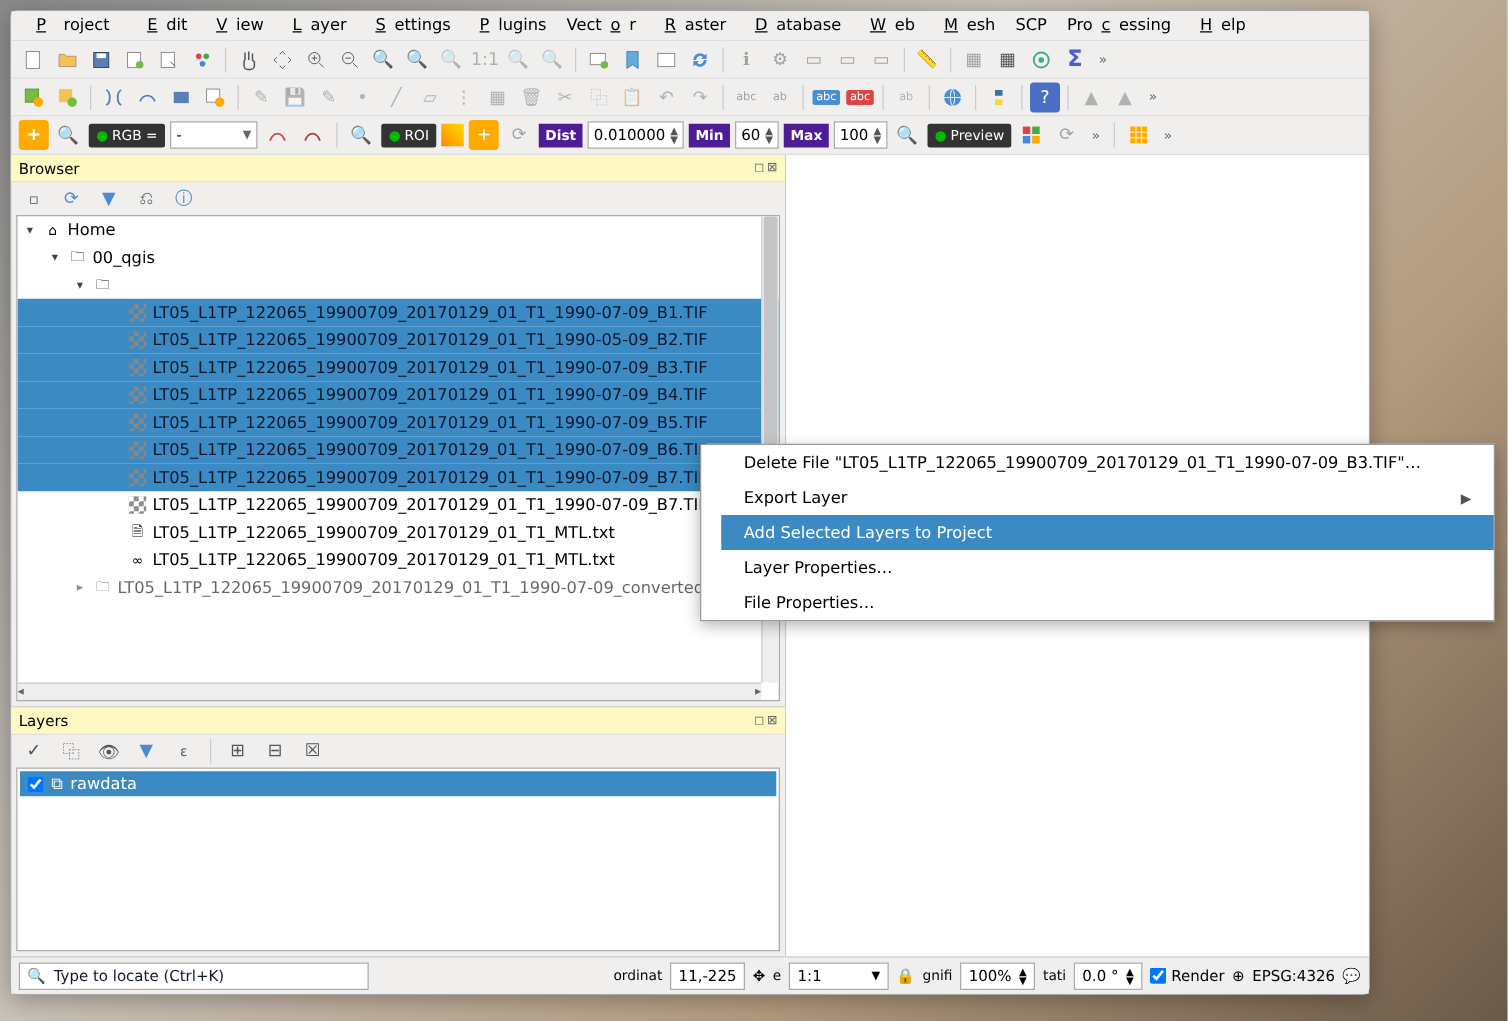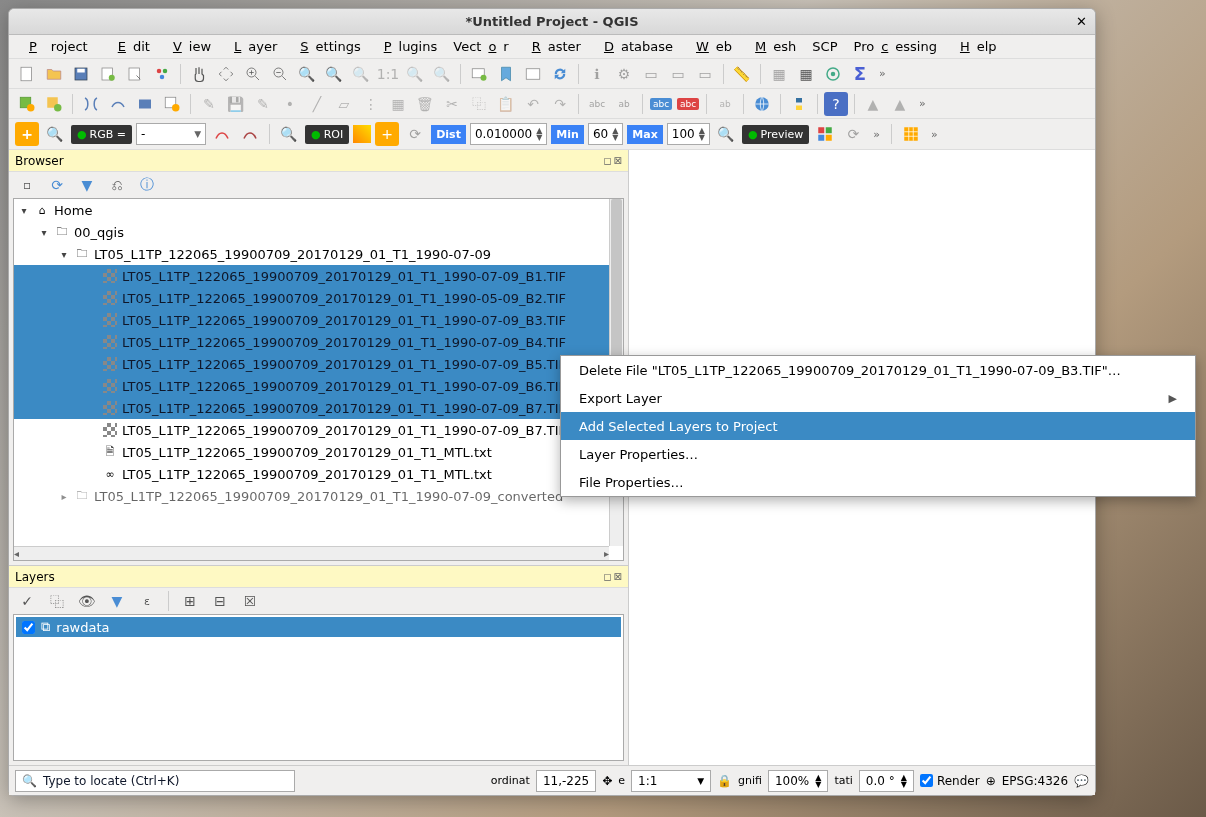--- a/index.html
+++ b/index.html
@@ -14,21 +14,21 @@
   .toolbar { min-height:30px; background:#f0efee; border-bottom:1px solid #ddd; display:flex; align-items:center; padding:2px 6px; gap:3px; flex-wrap:nowrap; }
   .tb-btn { width:24px; height:24px; display:flex; align-items:center; justify-content:center; border-radius:3px; font-size:14px; color:#555; }
   .tb-sep { width:1px; height:20px; background:#ccc; margin:0 3px; }
   .tb-more { font-size:11px; color:#666; padding:0 4px; }
   svg.ico { width:18px; height:18px; }
   .toolbar3 { display:flex; align-items:center; padding:3px 6px; gap:4px; border-bottom:1px solid #ddd; }
   .rgb-btn { background:#333; color:#fff; font-size:11px; padding:3px 6px; border-radius:2px; display:flex; align-items:center; gap:3px;}
   .rgb-btn::before{content:"●"; color:#0b0;}
   .combo { background:#fff; border:1px solid #aaa; height:22px; min-width:70px; font-size:12px; padding:0 4px; display:flex; align-items:center; justify-content:space-between; }
   .combo .caret{font-size:9px;color:#666;}
-  .lbl-dark{background:#3b82f6;color:#fff;font-size:11px;font-weight:bold;padding:3px 5px;}
+  .lbl-dark{background:#4c1d95;color:#fff;font-size:11px;font-weight:bold;padding:3px 5px;}
   .spin { background:#fff; border:1px solid #aaa; height:22px; font-size:12px; padding:0 4px; display:flex; align-items:center;justify-content:center; }
   .spin .arrows{font-size:8px;line-height:7px;color:#555;margin-left:4px;}
   .midrow { flex:1; display:flex; min-height:0; }
   .leftcol { width:620px; display:flex; flex-direction:column; border-right:1px solid #ccc; }
   .panel-head { height:22px; background:#fef9c3; display:flex; align-items:center; justify-content:space-between; padding:0 6px; font-size:12px; border-bottom:1px solid #ddd;}
   .panel-head .ctrls{font-size:10px;color:#666;display:flex;gap:2px;}
   .panel-tb { height:26px; display:flex; align-items:center; gap:6px; padding:0 6px; }
   .tree { flex:1; background:#fff; border:1px solid #aaa; margin:0 4px 4px 4px; overflow:auto; font-size:13px; position:relative;}
   .tree-inner{position:relative;}
   .node { display:flex; align-items:center; height:22px; white-space:nowrap; }
@@ -39,35 +39,31 @@
   .scroll-v .thumb{position:absolute;left:1px;right:1px;top:0;height:60%;background:#c5c5c5;border-radius:2px;}
   .scroll-h{position:absolute;left:0;right:14px;bottom:0;height:14px;background:#eee;border-top:1px solid #ccc;display:flex;justify-content:space-between;align-items:center;font-size:10px;color:#666;}
   .layers-panel{height:200px;display:flex;flex-direction:column;border-top:1px solid #ccc;}
   .layers-body{flex:1;background:#fff;border:1px solid #aaa;margin:0 4px 4px 4px;}
   .layer-row{display:flex;align-items:center;height:20px;background:#3b8ac4;color:#fff;font-size:13px;padding:0 6px;gap:6px;margin:2px;}
   .layer-row input{margin:0;}
   .canvas{flex:1;background:#fff;}
   .statusbar{height:30px;border-top:1px solid #ccc;background:#f0efee;display:flex;align-items:center;padding:0 6px;gap:6px;font-size:12px;}
   .locate{flex:0 0 280px;background:#fff;border:1px solid #aaa;height:22px;display:flex;align-items:center;padding:0 6px;color:#888;gap:6px;}
   .sb-field{background:#fff;border:1px solid #aaa;height:22px;padding:0 6px;display:flex;align-items:center;gap:2px;}
-  .ctx{position:absolute;left:560px;top:355px;width:636px;background:#fff;border:1px solid #999;box-shadow:0 4px 12px rgba(0,0,0,.3);font-size:13px;z-index:50;}
+  .ctx{position:absolute;left:560px;top:355px;width:636px;background:#fff;border:1px solid #999;box-shadow:0 4px 12px rgba(0,0,0,.3);font-size:13px;z-index:50;padding-left:16px;}
   .ctx .item{height:28px;display:flex;align-items:center;padding:0 18px;justify-content:space-between;}
   .ctx .item.hl{background:#3b8ac4;color:#fff;}
   .ctx .item .arrow{font-size:11px;color:#555;}
   .checkered{background-image:linear-gradient(45deg,#888 25%,transparent 25%),linear-gradient(-45deg,#888 25%,transparent 25%),linear-gradient(45deg,transparent 75%,#888 75%),linear-gradient(-45deg,transparent 75%,#888 75%);background-size:8px 8px;background-position:0 0,0 4px,4px -4px,-4px 0;width:14px;height:14px;}
 </style>
 </head>
 <body>
 
 <div class="window">
 
-  <div class="titlebar">
-    <span class="title">*Untitled Project - QGIS</span>
-    <span class="close">✕</span>
-  </div>
 
   <div class="menubar">
     <span><span class="ul">P</span><span>roject</span></span>
     <span><span class="ul">E</span>dit</span>
     <span><span class="ul">V</span>iew</span>
     <span><span class="ul">L</span>ayer</span>
     <span><span class="ul">S</span>ettings</span>
     <span><span class="ul">P</span>lugins</span>
     <span>Vect<span class="ul">o</span>r</span>
     <span><span class="ul">R</span>aster</span>
@@ -363,21 +359,20 @@
               <span>Home</span>
             </div>
           <div class="node" style="padding-left:24px">
               <span class="tw">▾</span>
               <span class="fico">🗀</span>
               <span>00_qgis</span>
             </div>
           <div class="node" style="padding-left:44px">
               <span class="tw">▾</span>
               <span class="fico">🗀</span>
-              <span>LT05_L1TP_122065_19900709_20170129_01_T1_1990-07-09</span>
             </div>
           <div class="node sel" style="padding-left:84px">
               <span class="fico">
                 <span class="checkered"></span>
               </span>
               <span>LT05_L1TP_122065_19900709_20170129_01_T1_1990-07-09_B1.TIF</span>
             </div>
           <div class="node sel" style="padding-left:84px">
               <span class="fico">
                 <span class="checkered"></span>

